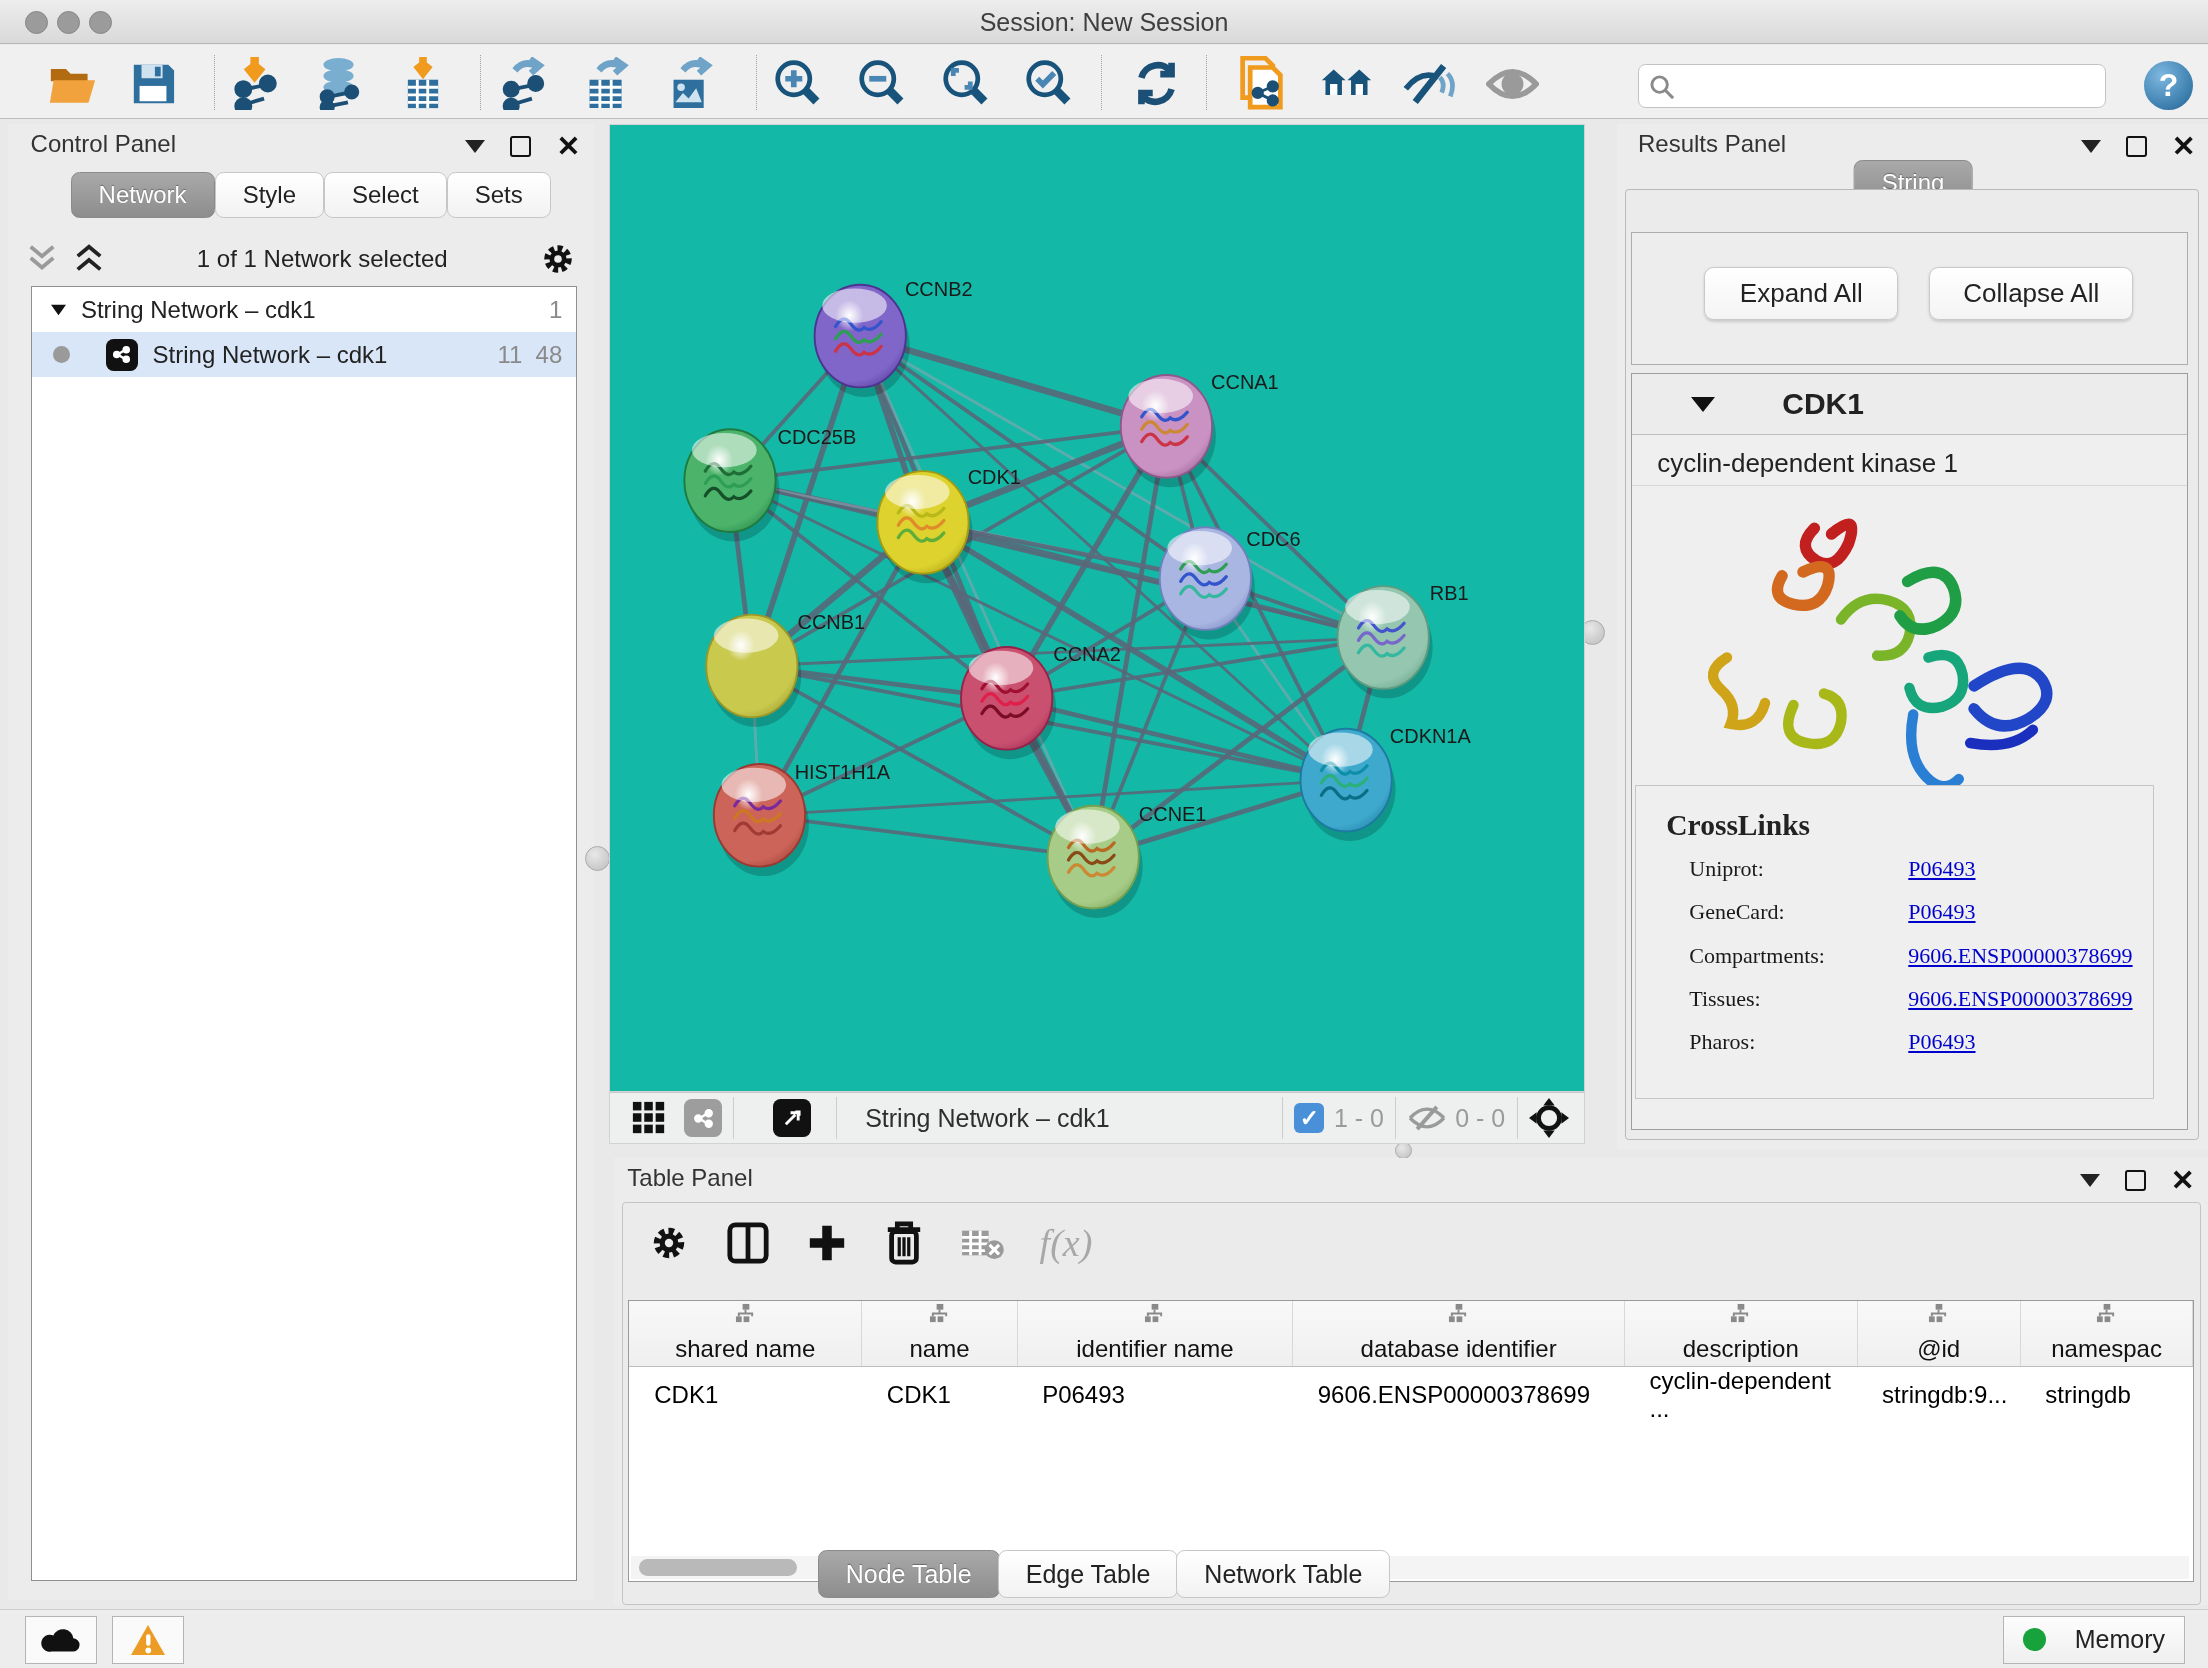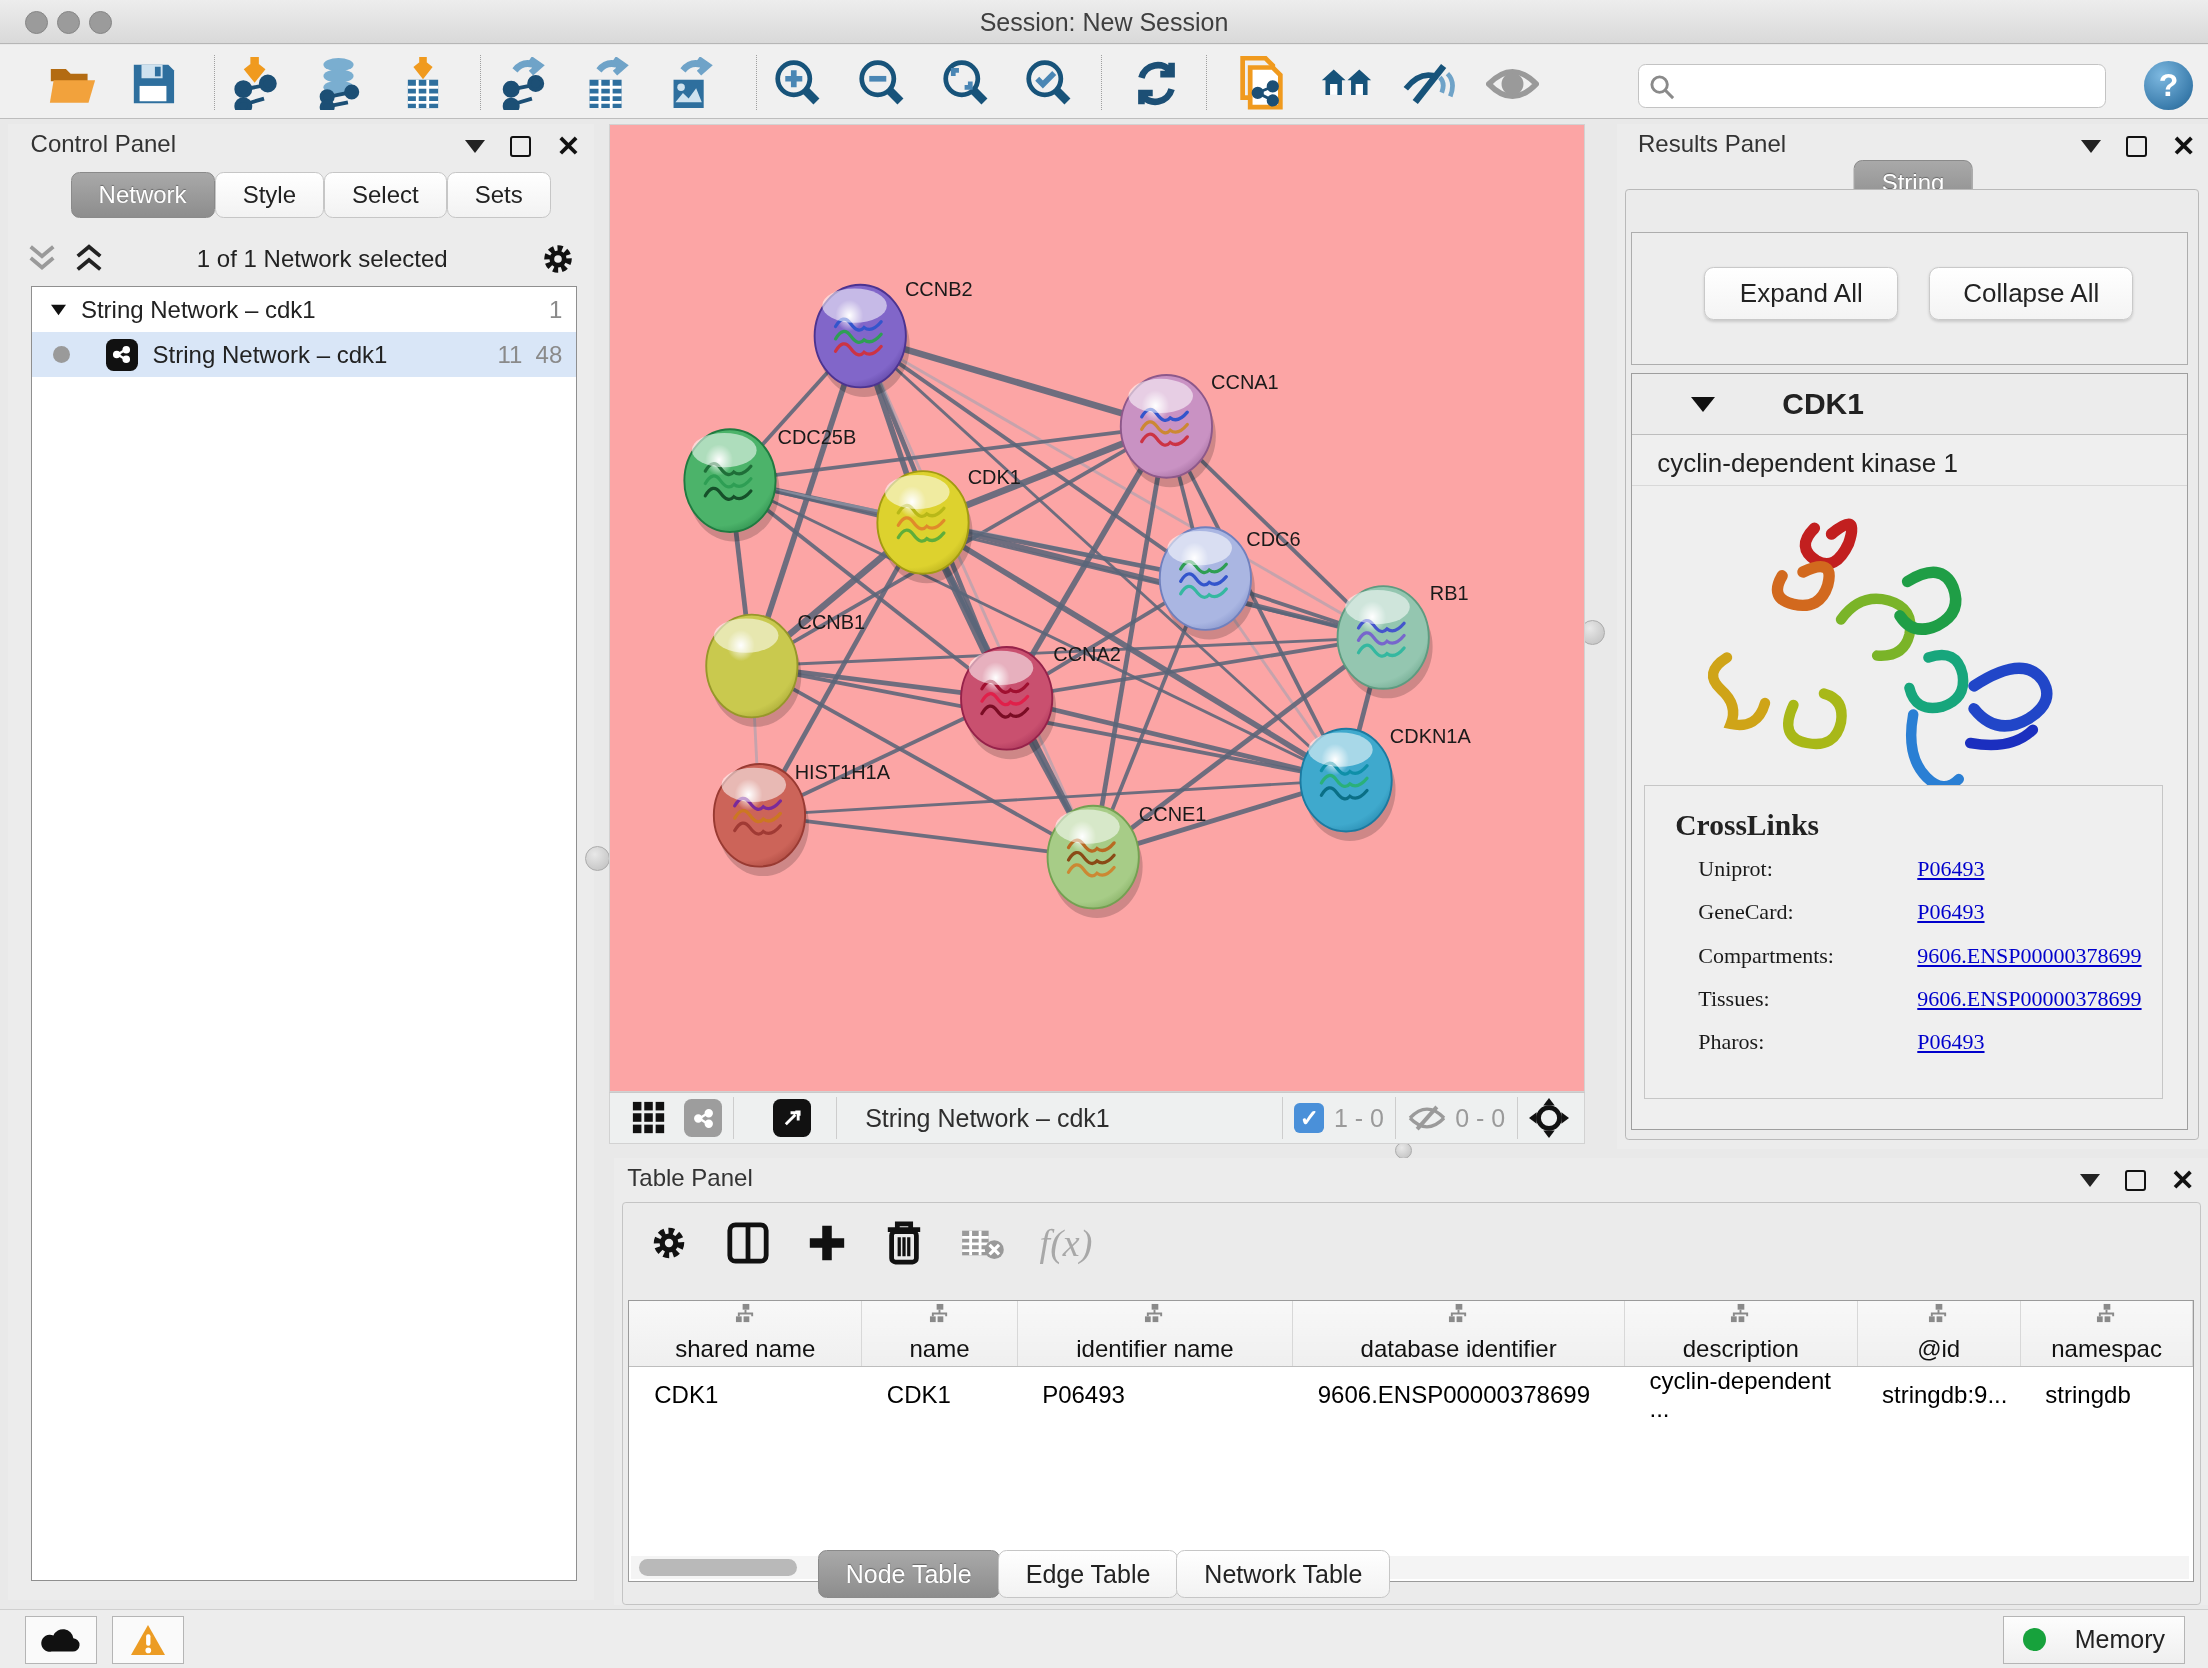--- a/index.html
+++ b/index.html
@@ -51,21 +51,21 @@
     display:flex; align-items:center; }
   .cp-status { flex:1; text-align:center; font-size:24px; color:#222; }
   .tree-box { position:absolute; left:23px; top:162px; width:546px; height:1295px;
     background:#fff; border:1.9px solid #8f8f8f; }
   .tree-row { height:45px; display:flex; align-items:center; font-size:24px; }
   .tree-row.child { background:#d9e6f7; }
   .tree-count { color:#8a8a8a; margin-left:auto; margin-right:13.3px; }
 
   
   .net-canvas { position:absolute; left:609px; top:124px; width:976px; height:968px;
-    background:#fca5a5; border:1px solid #d2d2d2; }
+    background:#14b8a6; border:1px solid #d2d2d2; }
   .net-toolbar { position:absolute; left:609px; top:1092px; width:976px; height:52px;
     background:#eef0f0; border:1px solid #d2d2d2; border-top:1px solid #c9c9c9;
     display:flex; align-items:center; }
   .ntb-div { width:0; height:42px; border-left:1px solid #cdcdcd; margin:0 11.4px; }
   .ntb-title { font-size:25px; color:#2e2e2e; }
   .ntb-num { font-size:25px; color:#9a9a9a; margin-left:9.5px; }
   .blackchip { width:38px; height:38px; background:#111; border-radius:7.6px;
     display:flex; align-items:center; justify-content:center; }
   .graychip  { width:38px; height:38px; background:#9d9d9d; border-radius:7.6px;
     display:flex; align-items:center; justify-content:center; }
@@ -85,21 +85,21 @@
     border:1.9px solid #adadad; background:#ededed; }
   .rp-btn { position:absolute; top:34px; height:53px; border:1px solid #c9c9c9; border-radius:9.5px;
     background:linear-gradient(#ffffff,#f4f4f4); font-size:26px; text-align:center; box-shadow:0 1.9px 2.9px rgba(0,0,0,.15); }
   .rp-listbox { position:absolute; left:5.7px; top:183px; width:557px; height:757px;
     border:1.9px solid #9e9e9e; background:#efefef; }
   .rp-entryhead { height:61px; border-bottom:1.9px solid #bdbdbd; display:flex; align-items:center; background:#ececec; }
   .rp-entryhead .tri { width:0; height:0; border-left:12.4px solid transparent; border-right:12.4px solid transparent;
      border-top:15px solid #111; margin-left:59px; }
   .rp-name { font-size:30px; font-weight:bold; margin-left:67px; }
   .rp-desc { font-size:26px; padding:13.3px 0 5.7px 25px; border-bottom:1px solid #d8d8d8; }
-  .crosslinks { position:absolute; left:12px; top:411px; width:519px; height:314px;
+  .crosslinks { position:absolute; left:3px; top:411px; width:519px; height:314px;
     border:1px solid #c6c6c6; background:#efefef;
     font-family:"Liberation Serif", serif; }
   .cl-title { font-size:29.5px; font-weight:bold; padding:23px 0 5.7px 30px; }
   .cl-row { display:flex; font-size:22px; padding:8.6px 0 8.6px 53px; }
   .cl-label { width:219px; color:#1a1a1a; }
   .cl-link { color:#0000cc; text-decoration:underline; }
 
   
   .table-panel { position:absolute; left:614px; top:1158px; width:1594px; height:447px; background:#ececec; }
   .tp-toolbarbox { position:absolute; left:7.6px; top:44px; width:1579px; height:403px;

